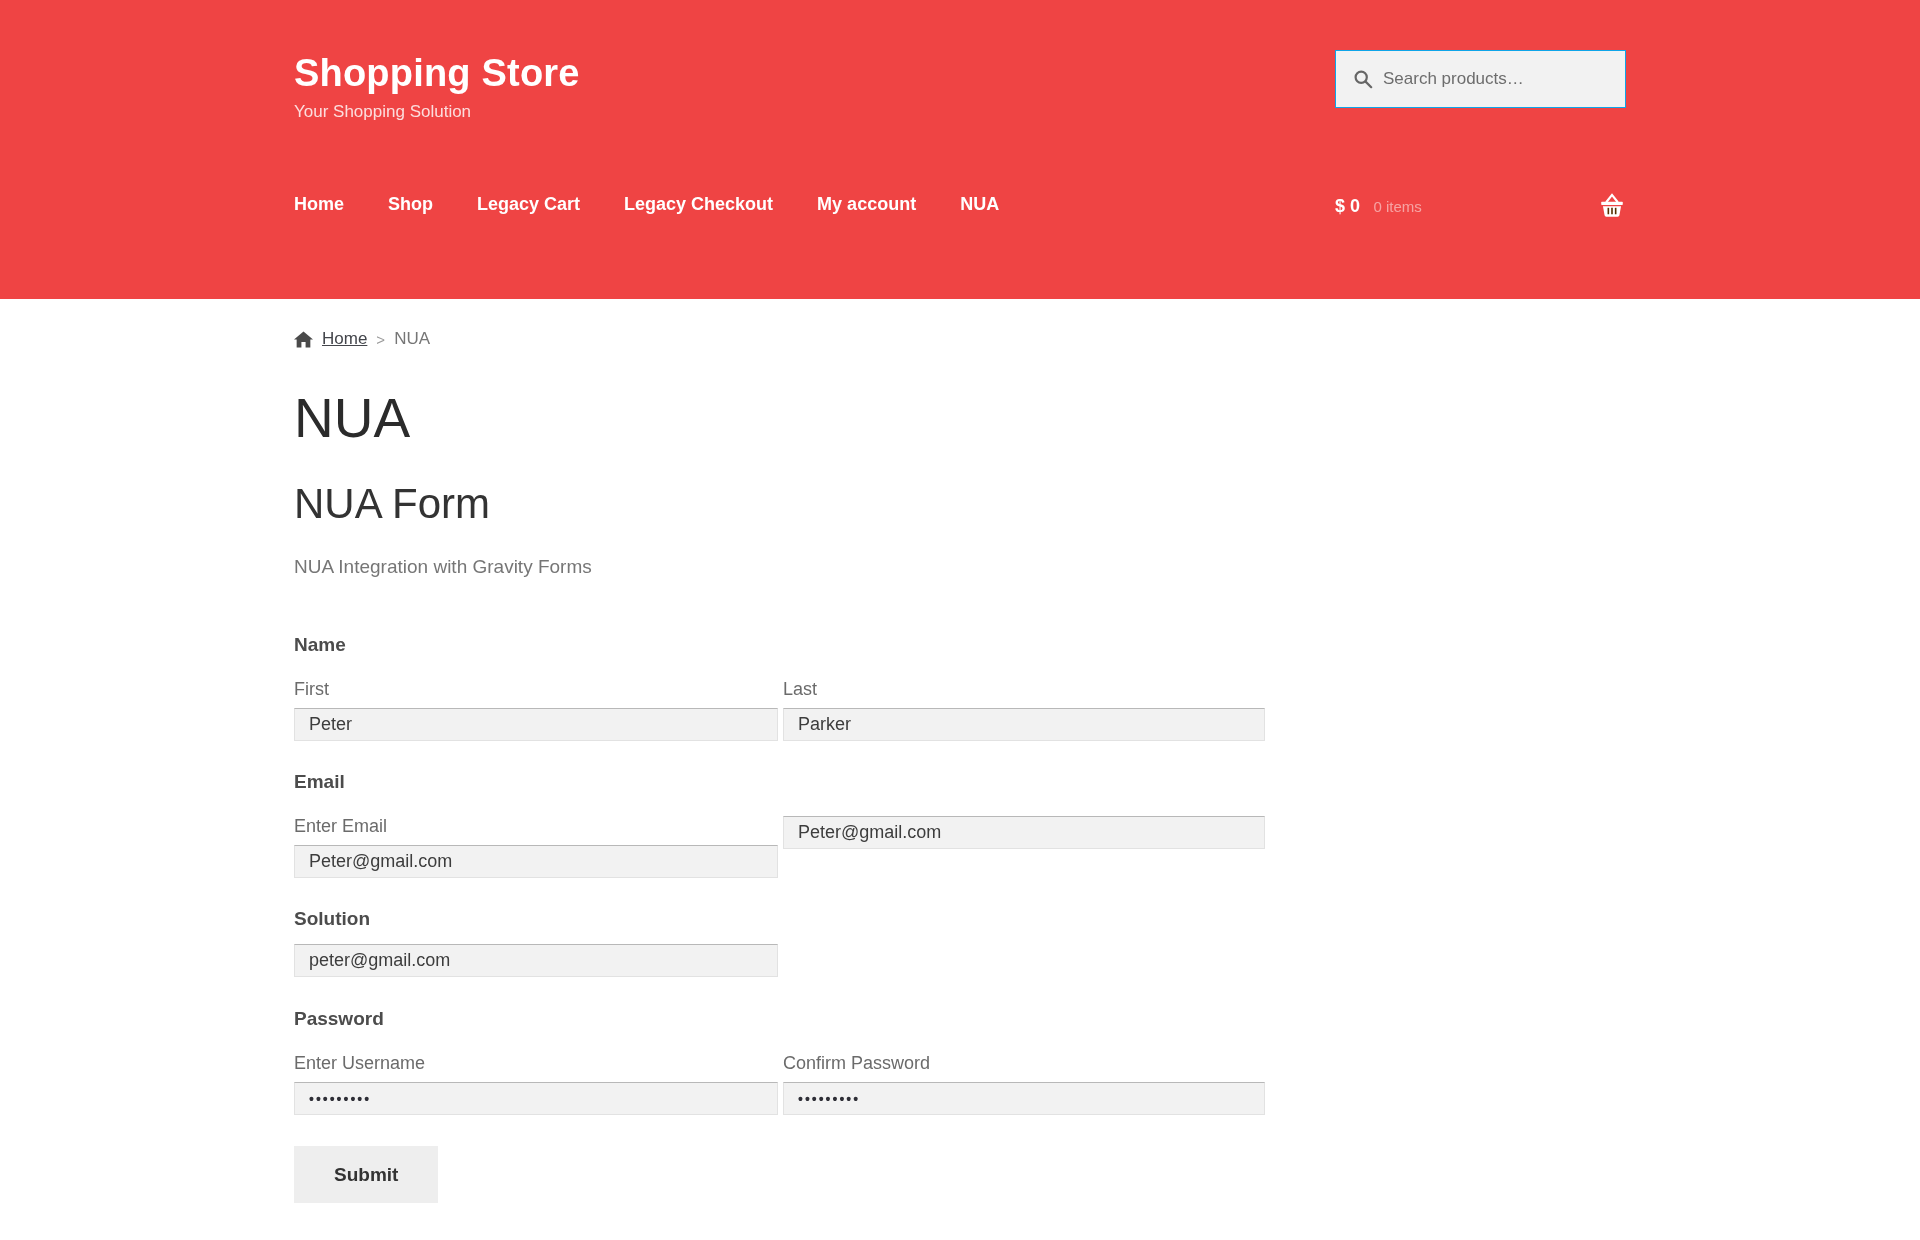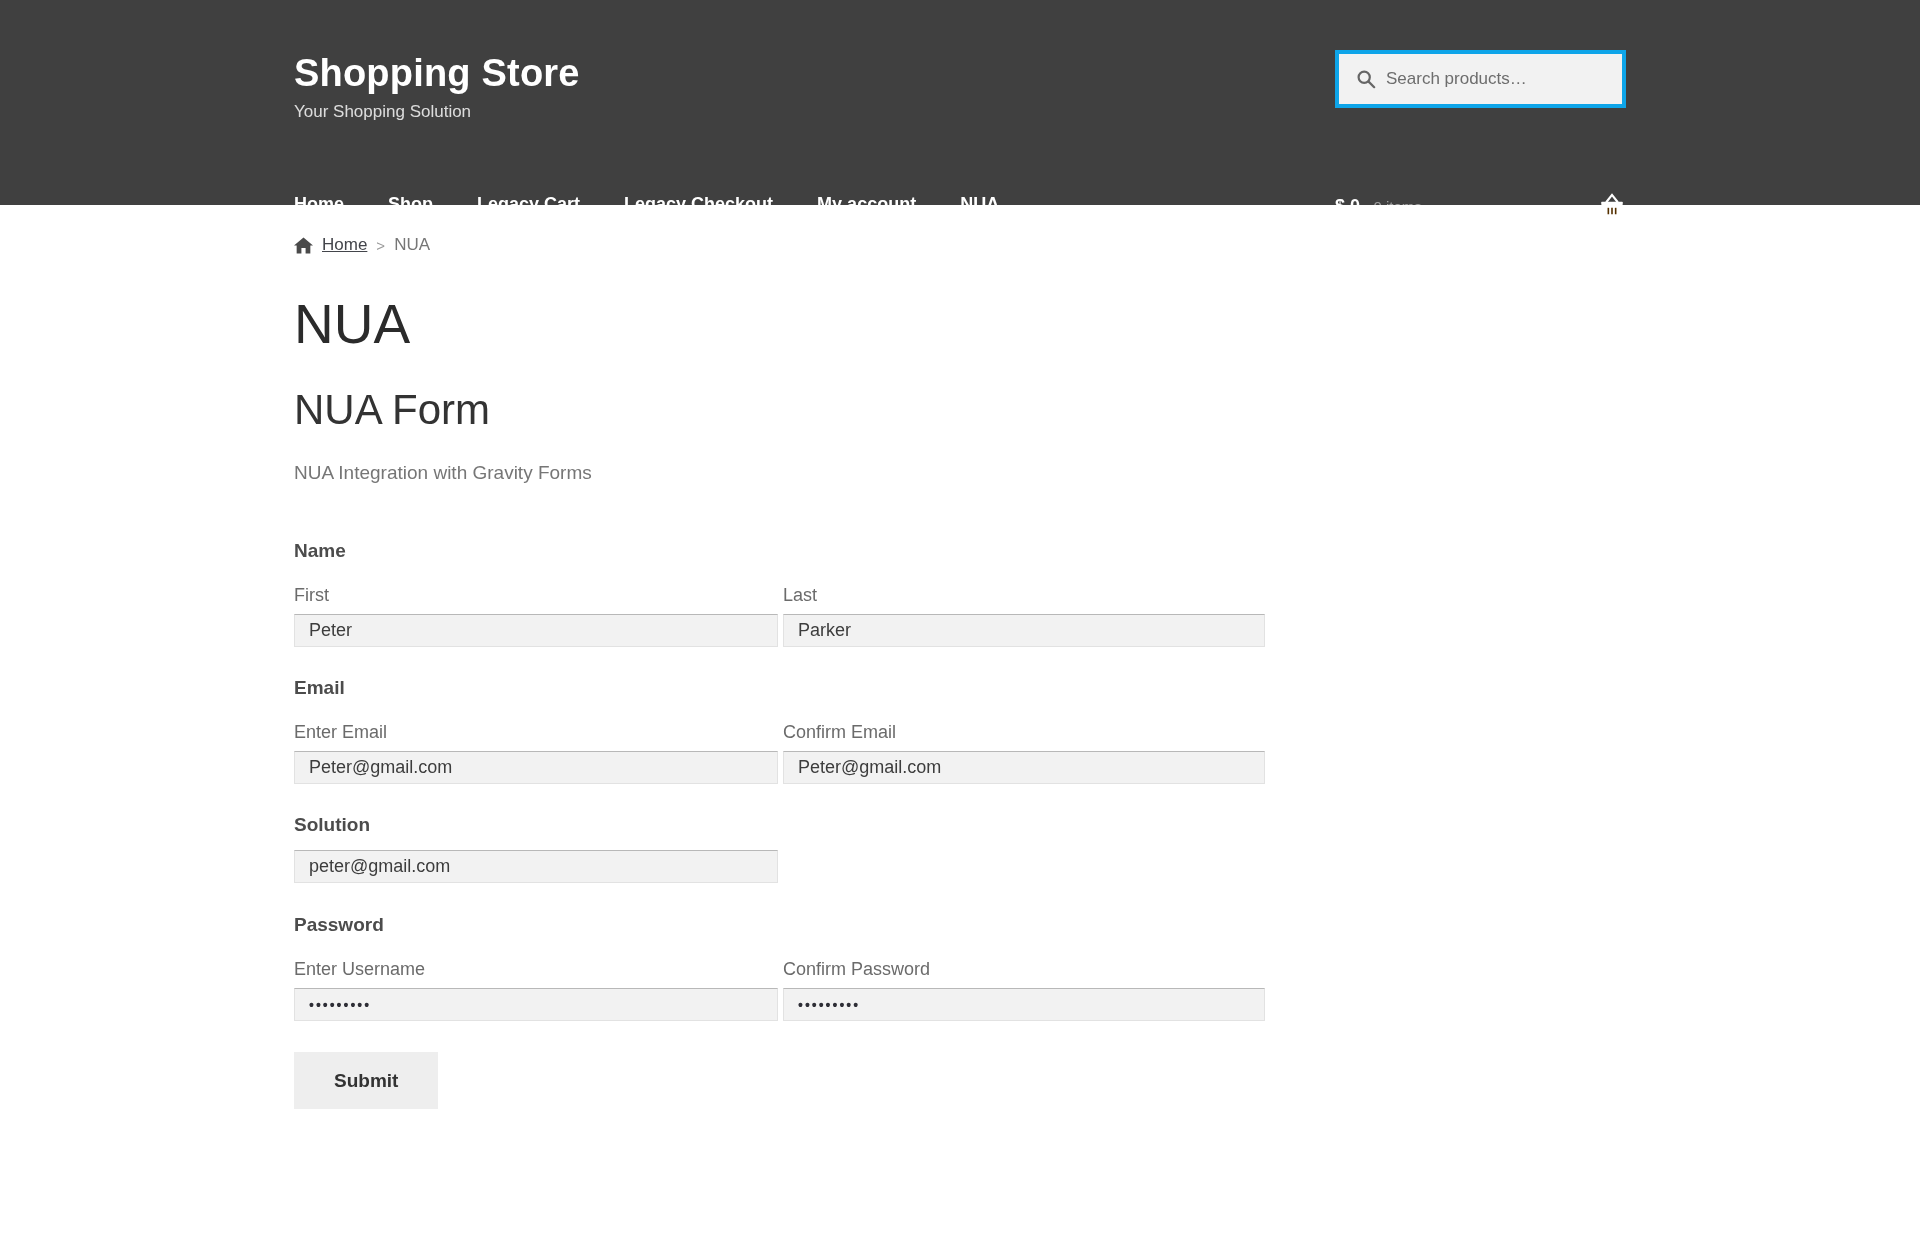--- a/index.html
+++ b/index.html
@@ -1,28 +1,28 @@
 <!DOCTYPE html>
 <html><head>
 <meta charset="utf-8">
 <style>
   * { margin:0; padding:0; box-sizing:border-box; }
   html,body { width:1920px; height:1240px; background:#ffffff;
     font-family:"Liberation Sans", sans-serif; color:#333; overflow:hidden; }
 
   
-  .site-header { height:205px; background:#404040; }
+  .site-header { height:299px; background:#ef4444; }
   .header-inner { width:1332px; margin:0 auto; position:relative; height:100%; }
 
   .branding { position:absolute; left:0; top:52px; }
   .site-title { font-size:38px; font-weight:700; color:#ffffff; letter-spacing:0.2px; cursor:pointer; }
   .site-tagline { font-size:17px; color:rgba(255,255,255,0.82); margin-top:7px; }
 
   .search-box { position:absolute; right:0; top:50px; width:291px; height:58px;
-    background:#f2f2f2; border:4px solid #0ea5e9; display:flex; align-items:center;
+    background:#f2f2f2; border:1px solid #0ea5e9; display:flex; align-items:center;
     padding-left:17px; }
   .search-box svg { flex:0 0 auto; }
   .search-input { flex:1; border:none; background:transparent; outline:none;
     font-family:inherit; font-size:17px; color:#555; margin-left:10px; padding-right:10px; }
   .search-input::placeholder { color:#6d6d6d; opacity:1; }
 
   .nav-row { position:absolute; left:0; top:194px; width:100%; }
   .nav-list { list-style:none; display:flex; gap:44px; }
   .nav-list li { color:#ffffff; font-size:18px; font-weight:600; cursor:pointer; white-space:nowrap; }
 
@@ -144,21 +144,20 @@
         </div>
       </div>
 
       <div class="gsection-label mt-30">Email</div>
       <div class="field-grid">
         <div>
           <label class="sublabel">Enter Email</label>
           <input class="ginput" type="text" value="Peter@gmail.com" style="">
         </div>
         <div>
-          <label class="sublabel">Confirm Email</label>
           <input class="ginput" type="text" value="Peter@gmail.com" style="">
         </div>
       </div>
 
       <div class="gsection-label mt-30">Solution</div>
       <div style="width:484px;">
         <input class="ginput single" type="text" value="peter@gmail.com" style="">
       </div>
 
       <div class="gsection-label mt-31">Password</div>

